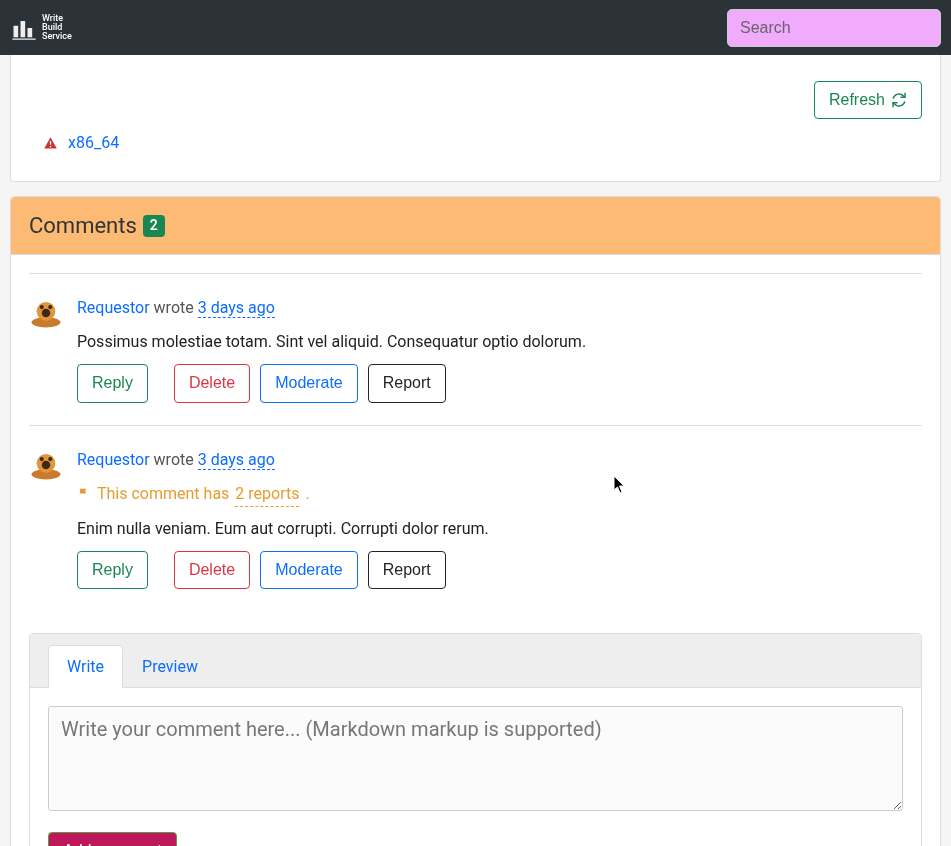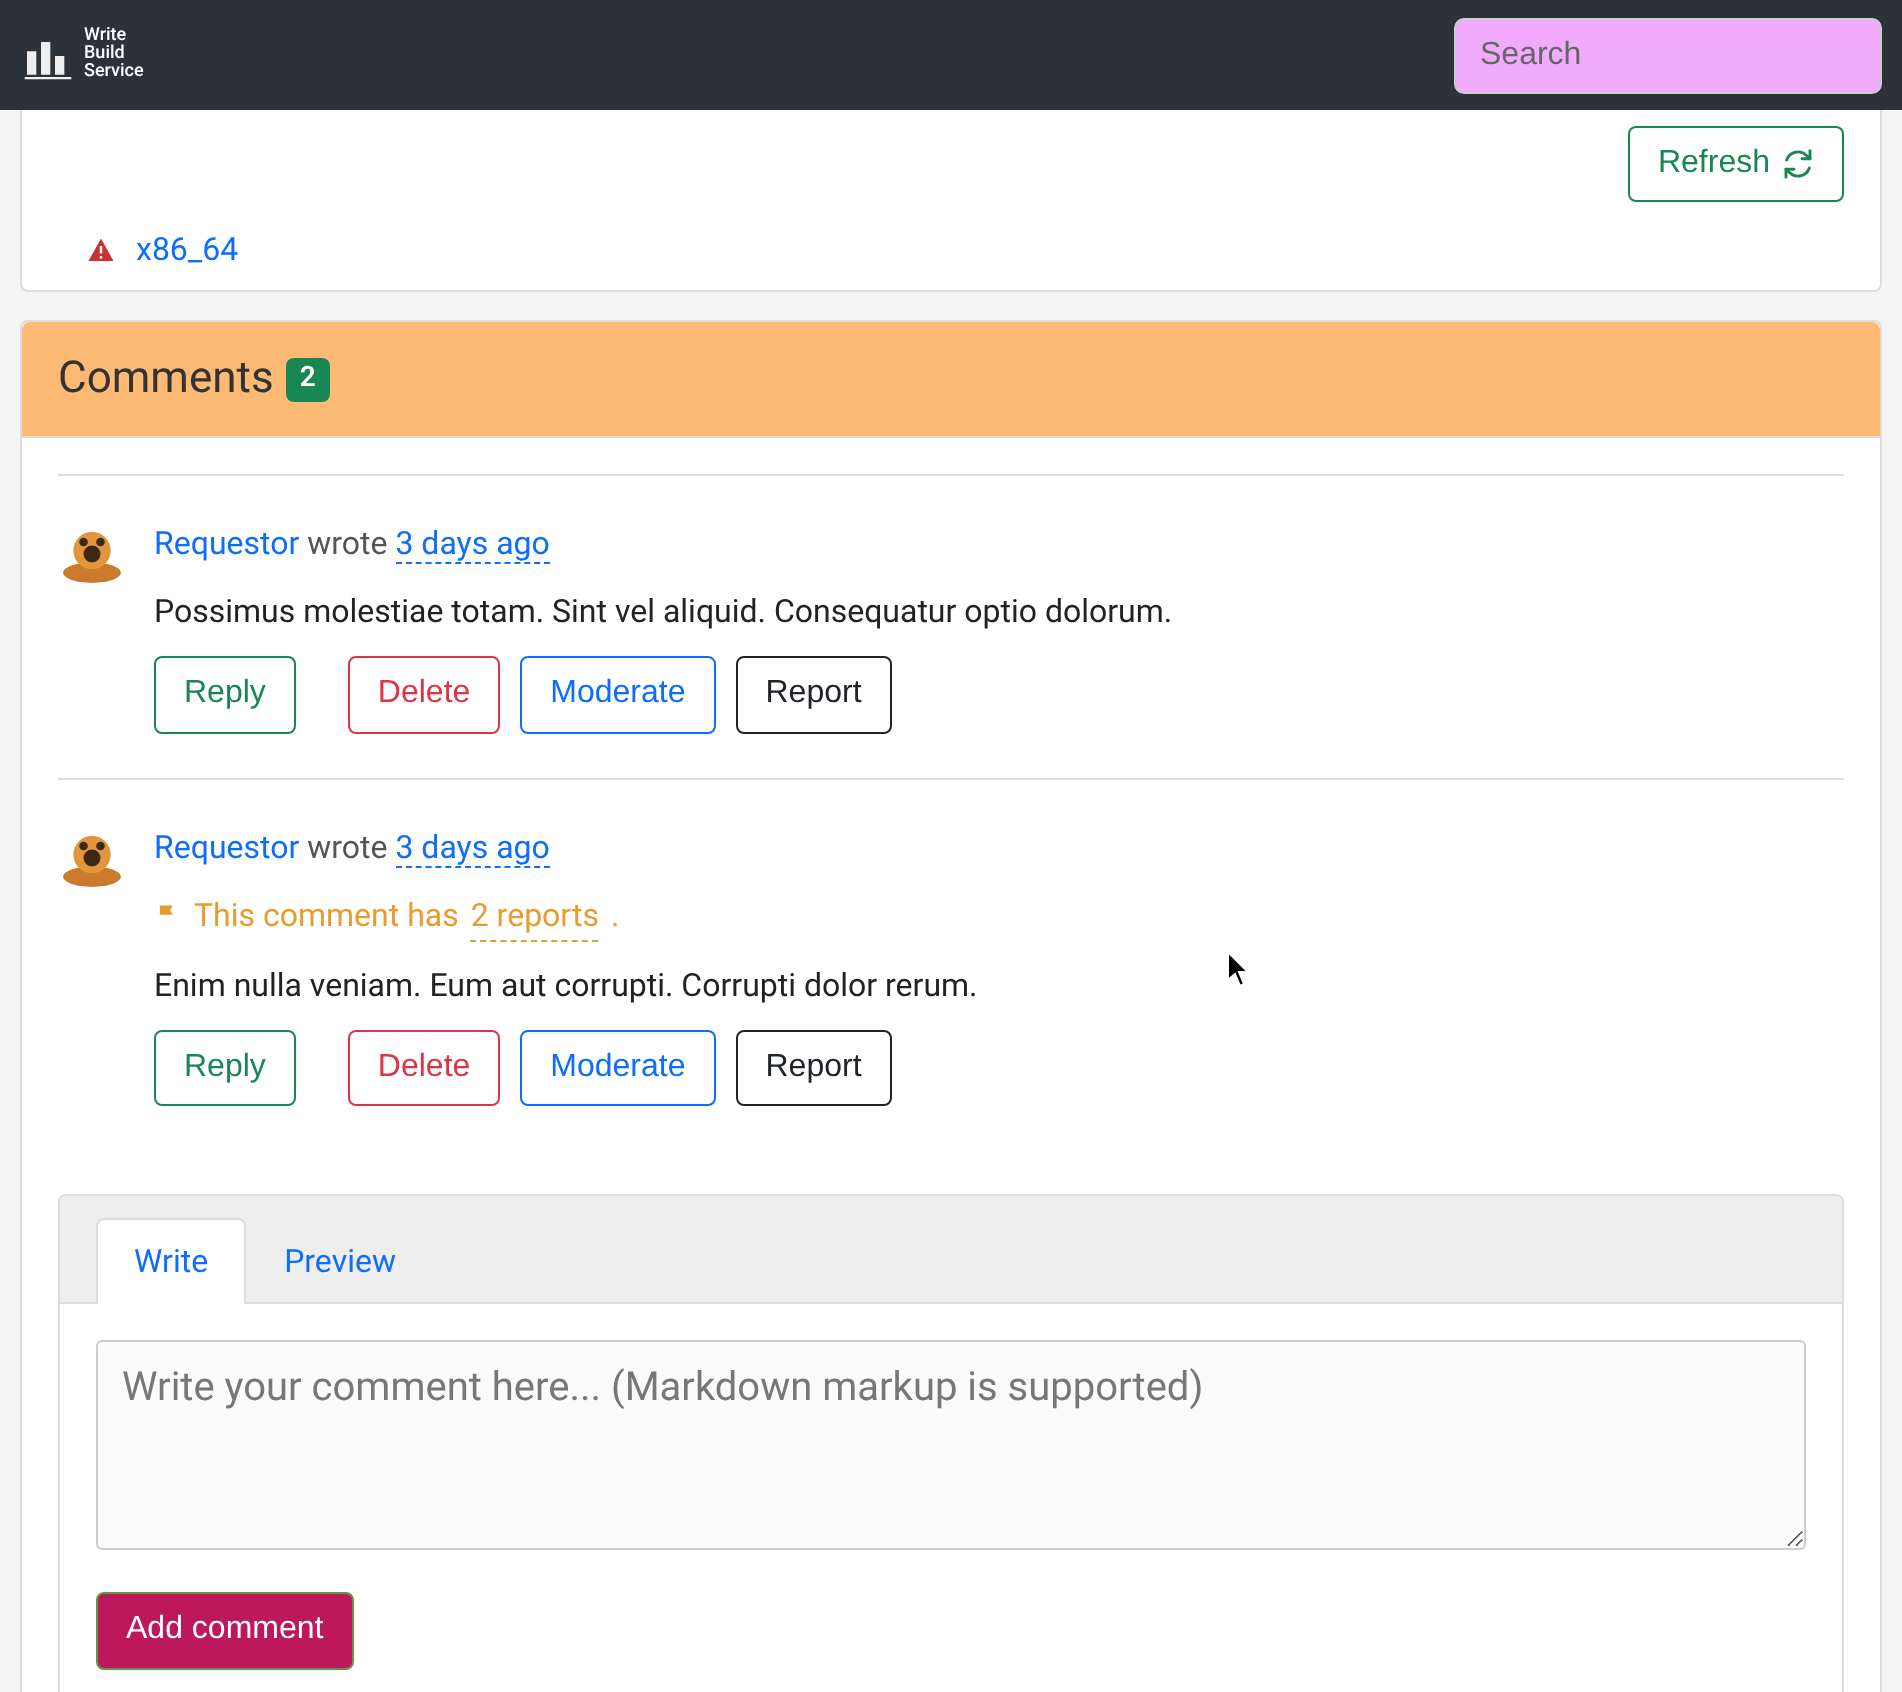--- a/index.html
+++ b/index.html
@@ -57,21 +57,21 @@
     background: #fff;
     border: 1px solid #ddd;
     border-radius: 4px;
     margin-bottom: 10px;
   }
   .build-panel {
     margin-top: 0;
     border-top-left-radius: 0;
     border-top-right-radius: 0;
     border-top: none;
-    padding: 8px 18px;
+    padding: 26px 18px;
     display: flex;
     flex-direction: column;
     gap: 12px;
   }
   .refresh-row {
     display: flex;
     justify-content: flex-end;
   }
   .btn {
     display: inline-flex;

